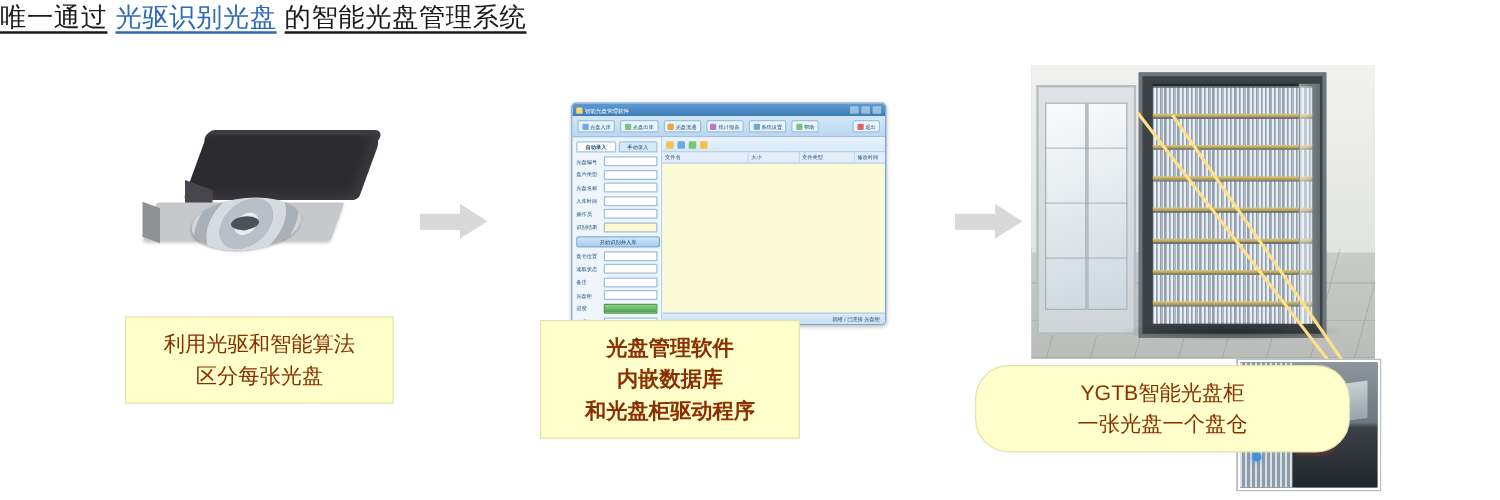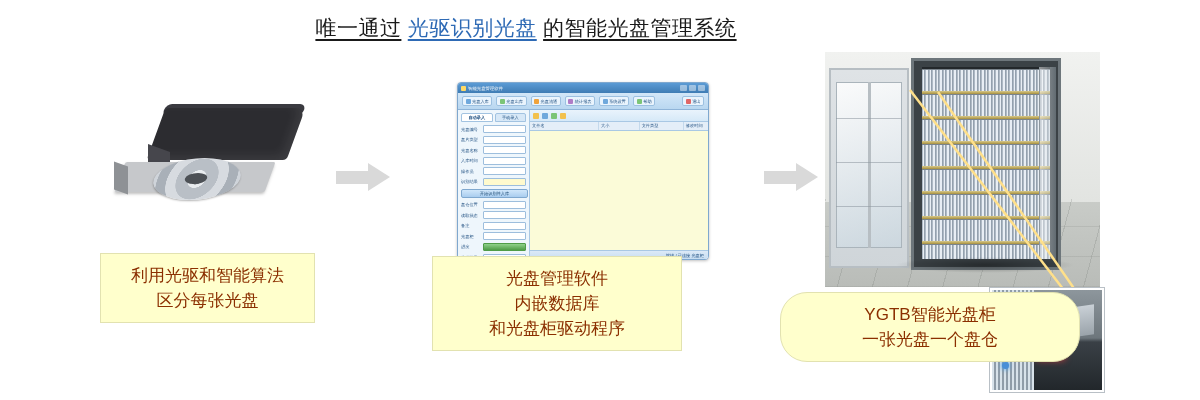--- a/index.html
+++ b/index.html
@@ -12,23 +12,23 @@
     height: 400px;
     position: relative;
     font-family: "Liberation Sans", sans-serif;
     overflow: hidden;
   }
 
   
   #title {
     position: absolute;
     left: 0;
-    top: 14px;
+    top: 0;
     width: 1052px;
-    text-align: center;
+    text-align: left;
     font-size: 21px;
     color: #1a1a1a;
     letter-spacing: 0.5px;
     white-space: nowrap;
   }
   #title .seg {
     text-decoration: underline;
     text-underline-offset: 4px;
   }
   #title .hl {
@@ -71,21 +71,21 @@
     border: 1px solid #e2e2b0;
     color: #8b2f00;
     font-size: 17px;
     line-height: 25px;
     text-align: center;
     padding: 9px 16px;
     box-sizing: border-box;
     white-space: pre-line;
   }
   #cap1 { left: 100px; top: 253px; width: 215px; }
-  #cap2 { left: 432px; top: 256px; width: 250px; }
+  #cap2 { left: 432px; top: 256px; width: 208px; font-weight: bold; }
   #cap3 { left: 780px; top: 292px; width: 300px; border-radius: 27px; }
 
   
   #drive {
     position: absolute;
     left: 120px;
     top: 108px;
     width: 205px;
     height: 110px;
   }

